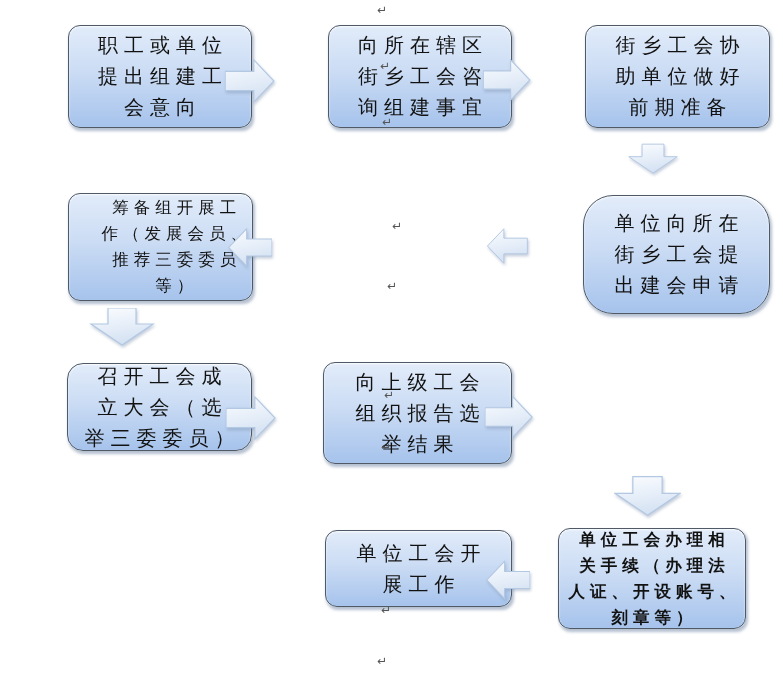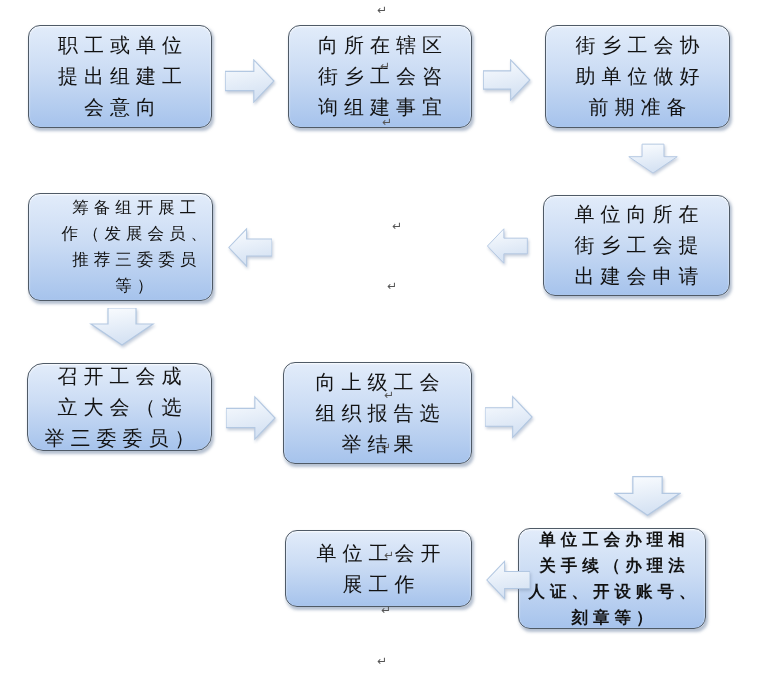--- a/index.html
+++ b/index.html
@@ -7,21 +7,21 @@
     position:relative;width:783px;height:676px;background:#ffffff;overflow:hidden;
     font-family:"Liberation Serif","DejaVu Serif",serif;
   }
   .node{
     position:absolute;
     box-sizing:border-box;
     border:1.4px solid #4f5a66;
     border-radius:12px;
     background:linear-gradient(180deg,#e2ecfa 0%,#cbdcf4 45%,#a6c3ec 100%);
     box-shadow:1.5px 2.5px 3px rgba(120,140,170,.55), inset 0 1px 2px rgba(255,255,255,.85);
-    display:flex;align-items:center;justify-content:center;
+    display:flex;align-items:center;justify-content:center;margin-left:40px;
   }
   .node .txt{
     white-space:pre-line;
     text-align:center;
     color:#121212;
     font-size:20px;
     line-height:31px;
     letter-spacing:6px;
     padding-left:6px; 
   }
@@ -66,21 +66,21 @@
     <div class="txt">向所在辖区
 街乡工会咨
 询组建事宜</div>
   </div>
   <div class="node" style="left:545px;top:25px;width:185px;height:103px;">
     <div class="txt">街乡工会协
 助单位做好
 前期准备</div>
   </div>
 
-  <div class="node" style="left:543px;top:195px;width:187px;height:101px;">
+  <div class="node" style="left:543px;top:195px;width:187px;height:119px;border-radius:30px;">
     <div class="txt">单位向所在
 街乡工会提
 出建会申请</div>
   </div>
   <div class="node small" style="left:28px;top:193px;width:185px;height:108px;justify-content:flex-end;">
     <div class="txt">筹备组开展工
 作（发展会员、
 推荐三委委员
 等）</div>
   </div>

